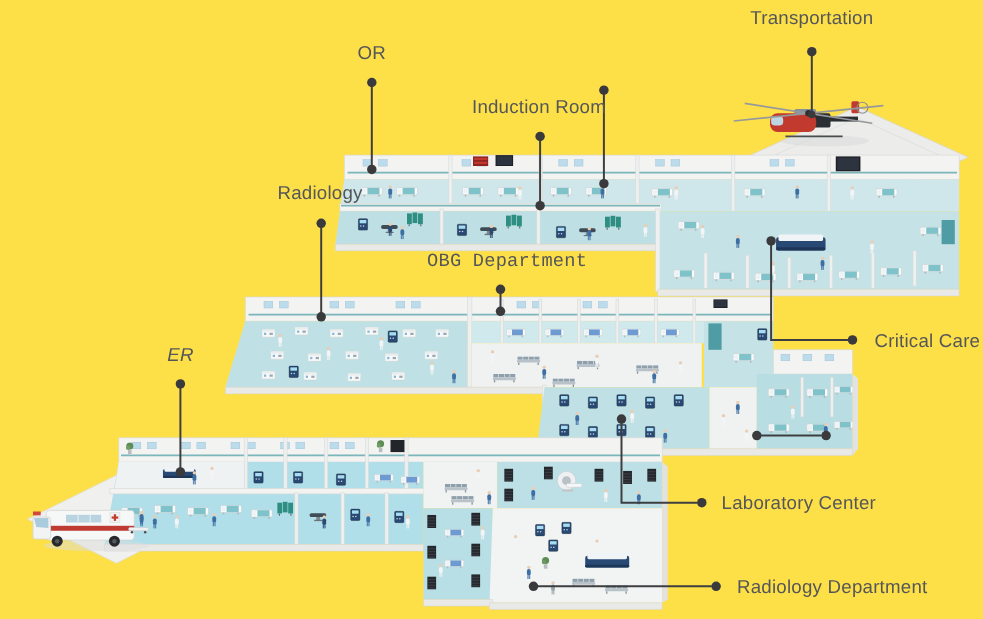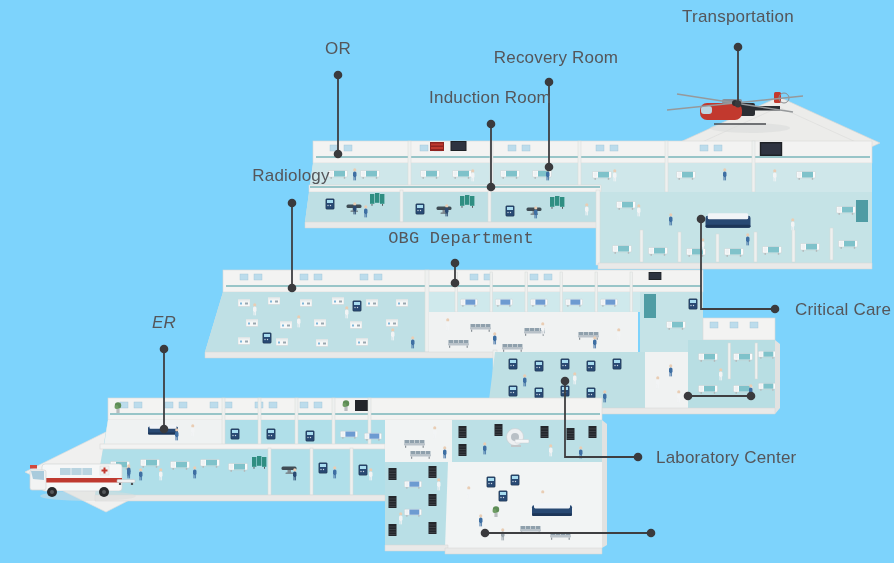--- a/index.html
+++ b/index.html
@@ -1,16 +1,16 @@
 <!DOCTYPE html>
 <html><head>
 <meta charset="utf-8">
 <style>
   html,body{margin:0;padding:0;background:#ffffff;}
-  .stage{position:relative;width:894px;height:563px;background:#7dd3fc;overflow:hidden;
+  .stage{position:relative;width:894px;height:563px;background:#fde047;overflow:hidden;
          font-family:"Liberation Sans",sans-serif;}
   .stage svg{position:absolute;left:0;top:0;}
   .lbl{position:absolute;font-size:17px;line-height:1.2;color:#55565a;white-space:nowrap;
        letter-spacing:.2px;}
   .ctr{transform:translateX(-50%);}
   
   .wall{fill:#f3f3f2;stroke:#d9d9d7;stroke-width:.6;}
   .part{fill:#eef0ef;stroke:#d7d9d8;stroke-width:.5;}
   .rim{fill:#e9e9e8;stroke:#d6d6d4;stroke-width:.5;}
   .side{fill:#e1e2e1;}
@@ -501,20 +501,20 @@
     <g>
       <line class="callout" x1="485" y1="533" x2="647" y2="533"></line>
           <circle class="dot" cx="485" cy="533" r="4.3"></circle>
           <circle class="dot" cx="651" cy="533" r="4.3"></circle>
         </g>
   </g>
 </svg>
 
   <div class="lbl ctr" style="left:738px;top:7px;">Transportation</div>
   <div class="lbl ctr" style="left:338px;top:39px;">OR</div>
-  <div class="lbl ctr" style="left:556px;top:48px;">Recovery Room</div>
   <div class="lbl ctr" style="left:490px;top:88px;">Induction Room</div>
   <div class="lbl ctr" style="left:291px;top:166px;">Radiology</div>
   <div class="lbl ctr" style="left:461px;top:229px;font-family:Liberation Mono, monospace;">OBG Department</div>
   <div class="lbl" style="left:795px;top:300px;">Critical Care</div>
   <div class="lbl ctr" style="left:164px;top:313px;font-style:italic;">ER</div>
   <div class="lbl" style="left:656px;top:448px;">Laboratory Center</div>
+  <div class="lbl" style="left:670px;top:524px;">Radiology Department</div>
 </div>
 
 </body></html>

